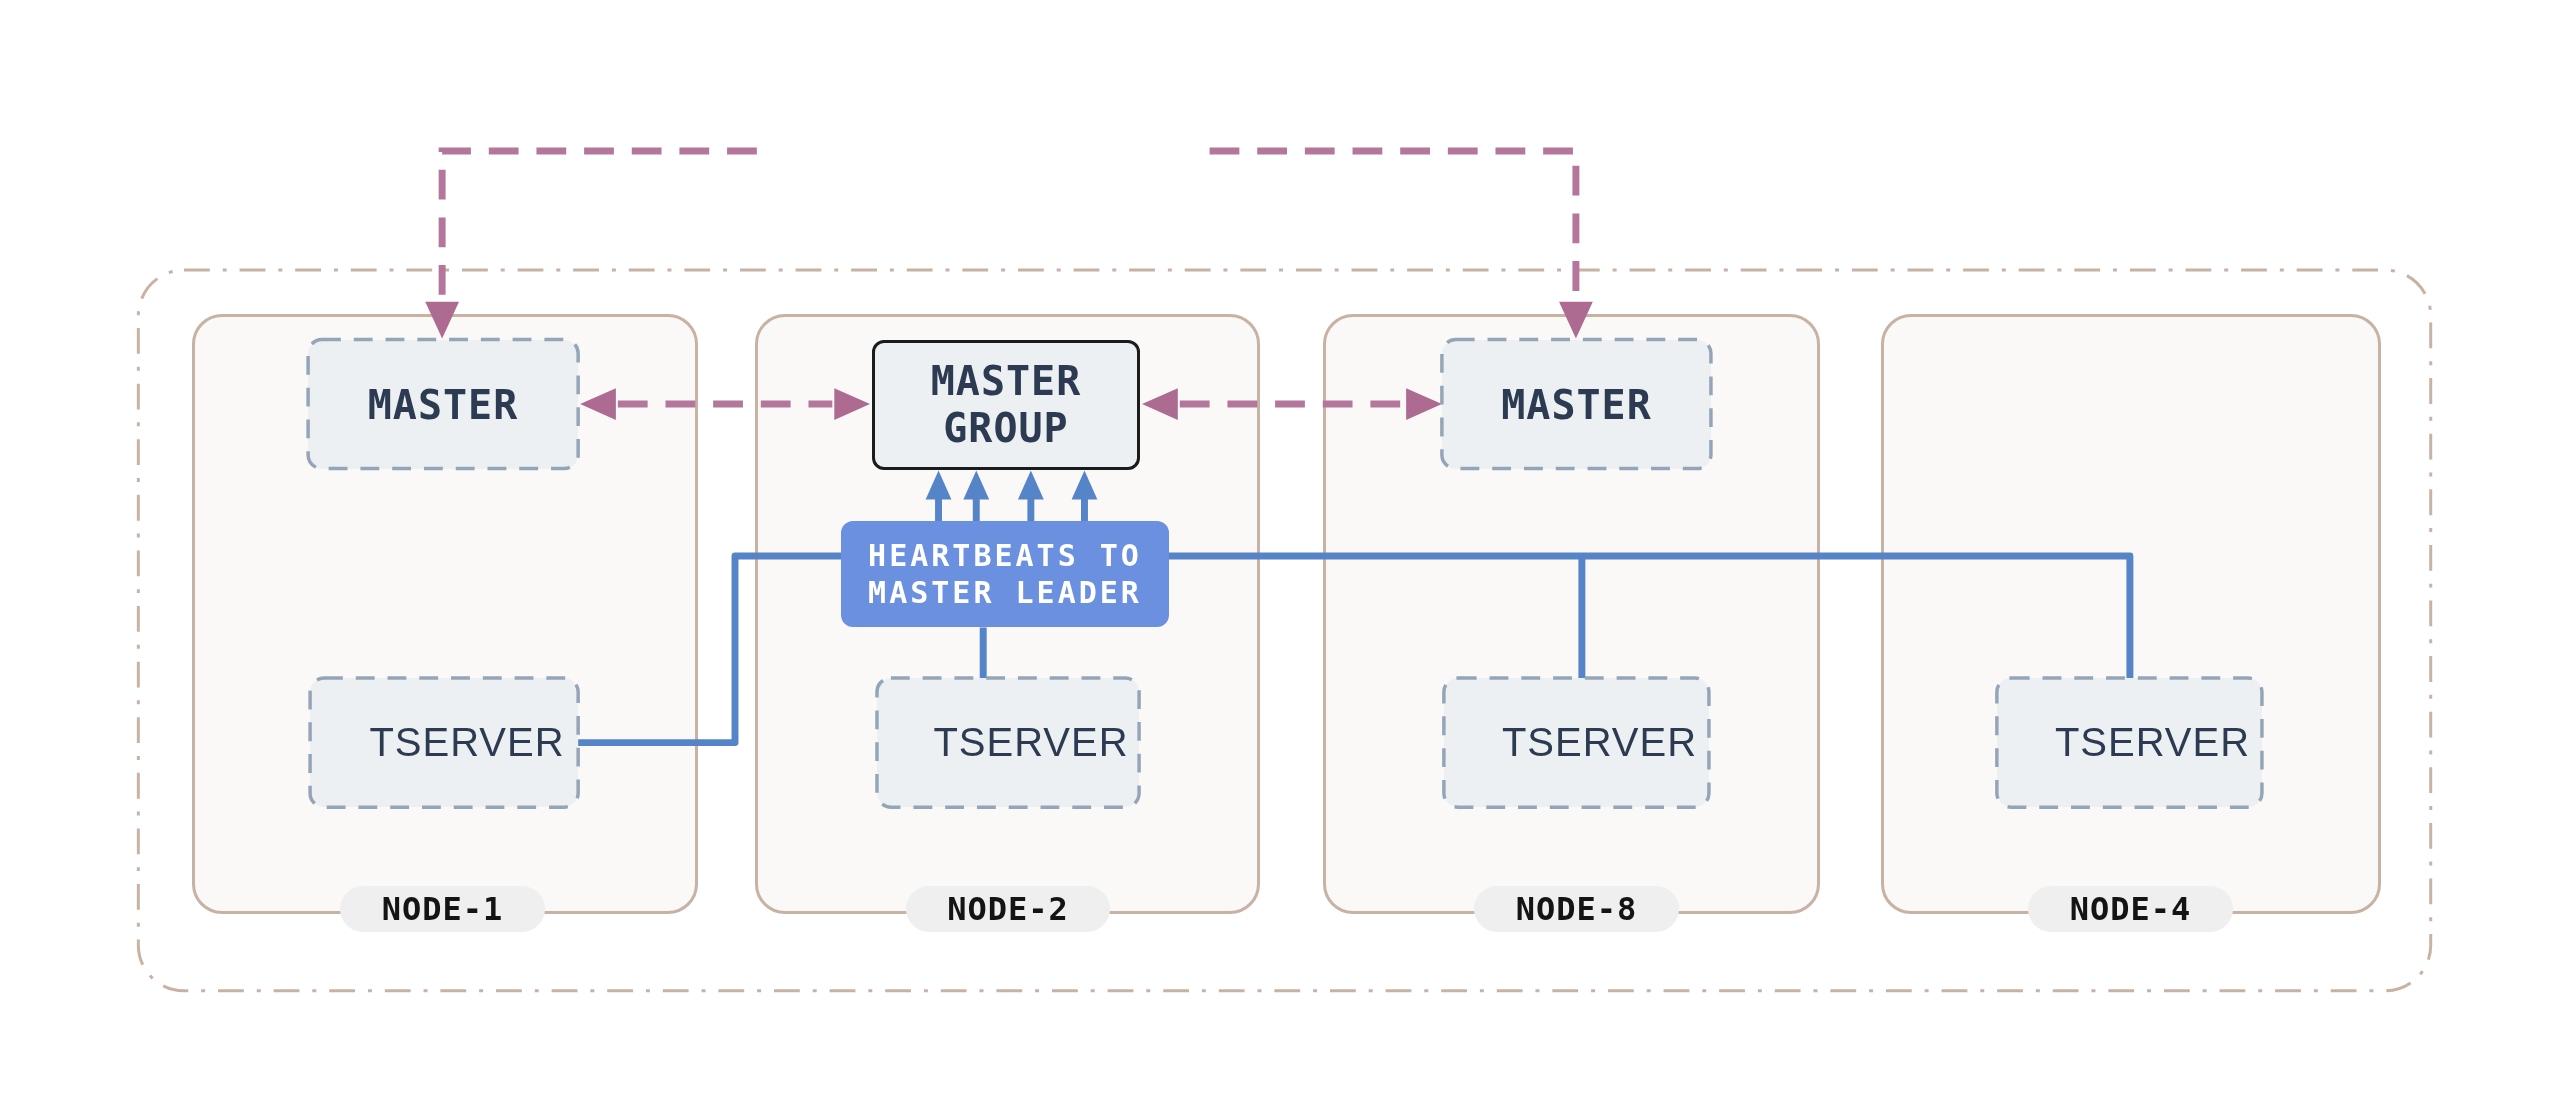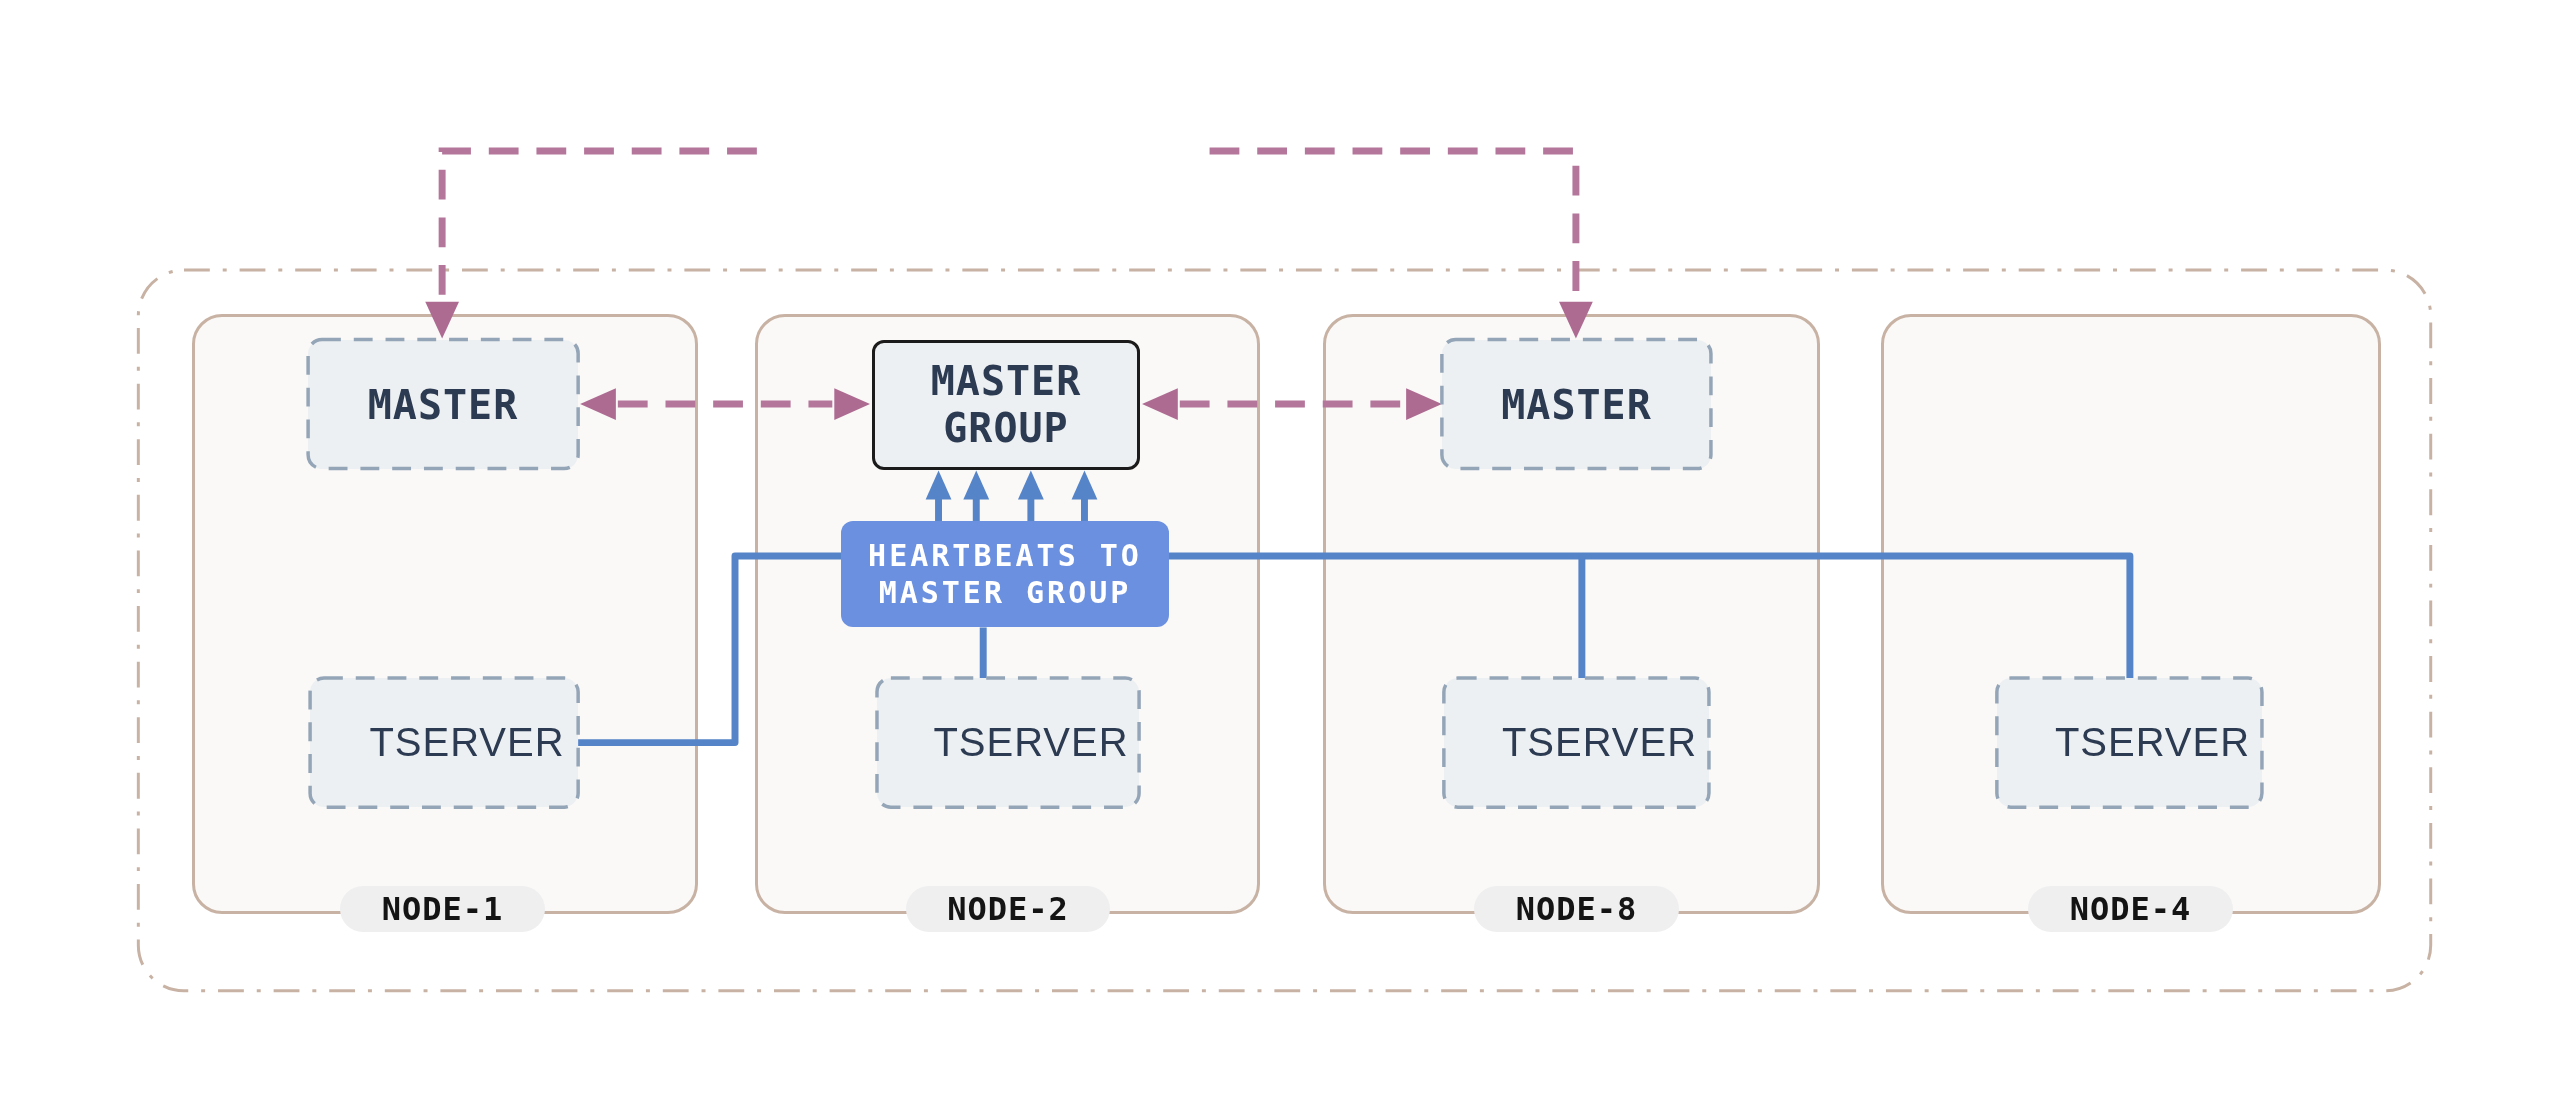--- a/index.html
+++ b/index.html
@@ -112,21 +112,21 @@
     <span class="leader-line">MASTER</span>
     <span class="leader-line">GROUP</span>
   </div>
 
   <div class="box" style="left:1442px; top:340px; width:269px; height:129px;">
     <span class="master-text">MASTER</span>
   </div>
 
   <div class="badge heartbeats" style="left:841px; top:521px; width:328px; height:106px;">
     <span>HEARTBEATS TO</span>
-    <span>MASTER GROUP</span>
+    <span>MASTER LEADER</span>
   </div>
 
   <div class="box" style="left:310px; top:678px; width:268px; height:129px;">
     <span class="tserver-text">TSERVER</span>
   </div>
   <div class="box" style="left:877px; top:678px; width:262px; height:129px;">
     <span class="tserver-text">TSERVER</span>
   </div>
   <div class="box" style="left:1444px; top:678px; width:265px; height:129px;">
     <span class="tserver-text">TSERVER</span>

